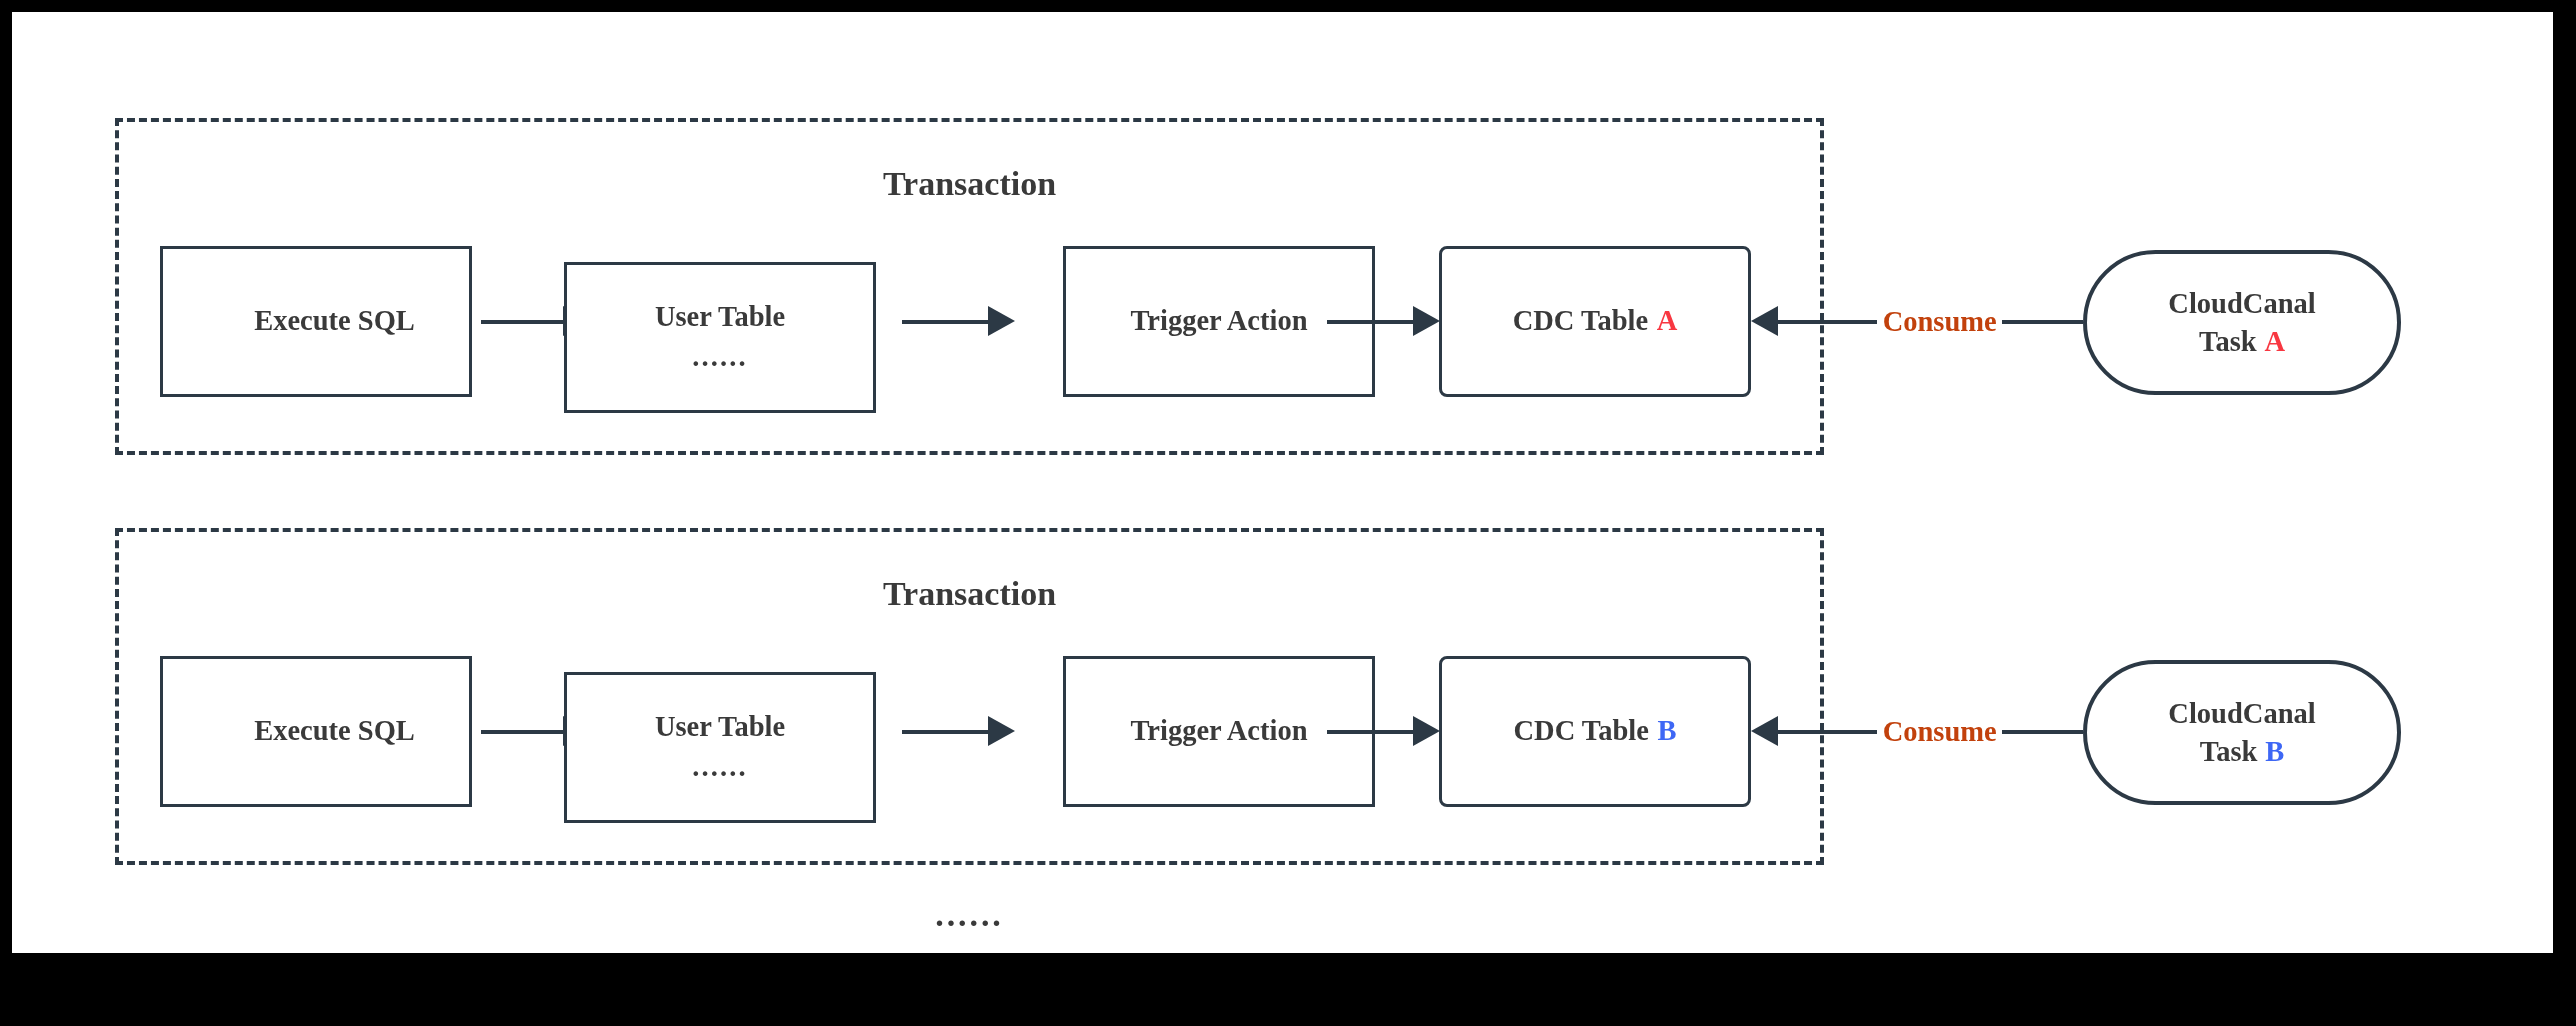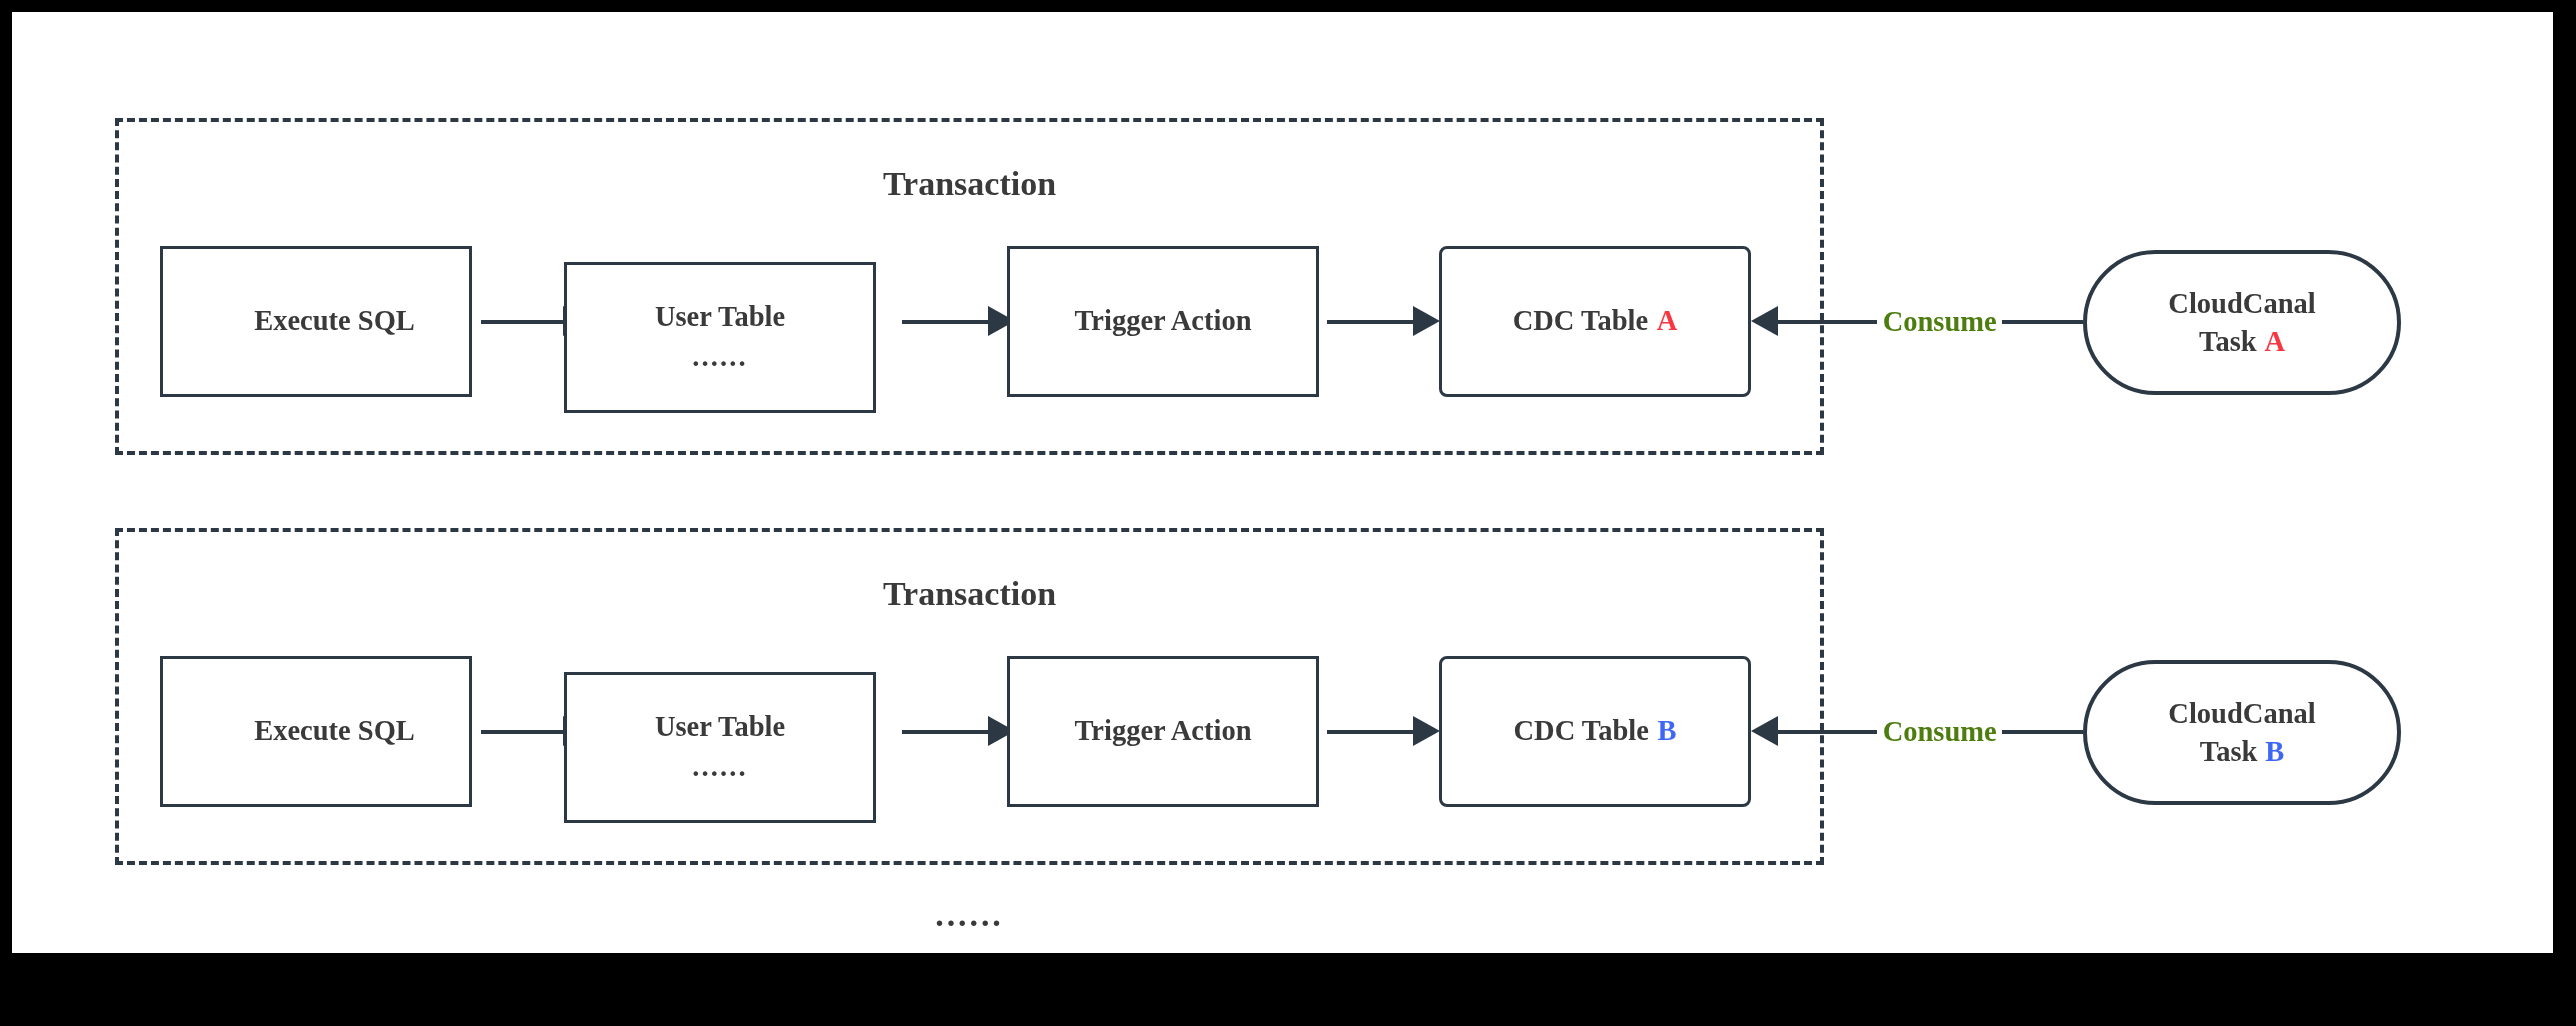--- a/index.html
+++ b/index.html
@@ -23,21 +23,21 @@
     font-size:34px; font-weight:bold; color:#3a3a3a;
   }
   .node {
     position:absolute; top:128px; width:312px; height:151px;
     border:3.6px solid #2c3945; box-sizing:border-box; background:#ffffff;
     display:flex; flex-direction:column; align-items:center; justify-content:center;
     font-size:28.5px; font-weight:bold; color:#3a3a3a; text-align:center; line-height:1.2;
   }
   .n1 { left:45px;padding-left:37px; }
   .n2 { left:449px;margin-top:16px; }
-  .n3 { left:892px; }
+  .n3 { left:948px; }
   .n4 { left:1324px;border-radius:8px; }
   .node .line { display:flex; align-items:baseline; gap:8.6px; }
   .node .sub { margin-top:5.7px; letter-spacing:2.1px; }
   .suffix-red  { color:#f83741; }
   .suffix-blue { color:#3e67f5; }
 
   .arrow { position:absolute; height:31px; }
   .arrow .shaft { position:absolute; top:14.3px; height:3.6px; background:#2c3945; }
   .arrow .head { position:absolute; top:0; width:0; height:0; }
   .arrow-r .shaft { left:0; right:24px; }
@@ -52,21 +52,21 @@
     border-right:27px solid #2c3945;
     border-top:15.7px solid transparent; border-bottom:15.7px solid transparent;
   }
   .a1 { left:366px;  width:109px; top:188px; }
   .a2 { left:787px; width:113px; top:188px; }
   .a3 { left:1212px; width:113px; top:188px; }
   .a4 { left:1636px; width:332px; top:188px; }
 
   .consume-label {
     position:absolute; left:1762px; top:184px; height:40px; line-height:40px;
-    background:#ffffff; padding:0 5.7px; font-size:28.5px; font-weight:bold; color:#4d7c0f;
+    background:#ffffff; padding:0 5.7px; font-size:28.5px; font-weight:bold; color:#c2410c;
   }
   .task {
     position:absolute; left:1968px; top:132px; width:318px; height:145px;
     border:4.3px solid #2c3945; border-radius:73px; box-sizing:border-box;
     background:#ffffff; display:flex; flex-direction:column; align-items:center;
     justify-content:center; font-size:28.5px; font-weight:bold; color:#3a3a3a; line-height:1.3;text-align:center;
   }
   .task .line { display:flex; align-items:baseline; gap:7.8px; }
 
   .more {

